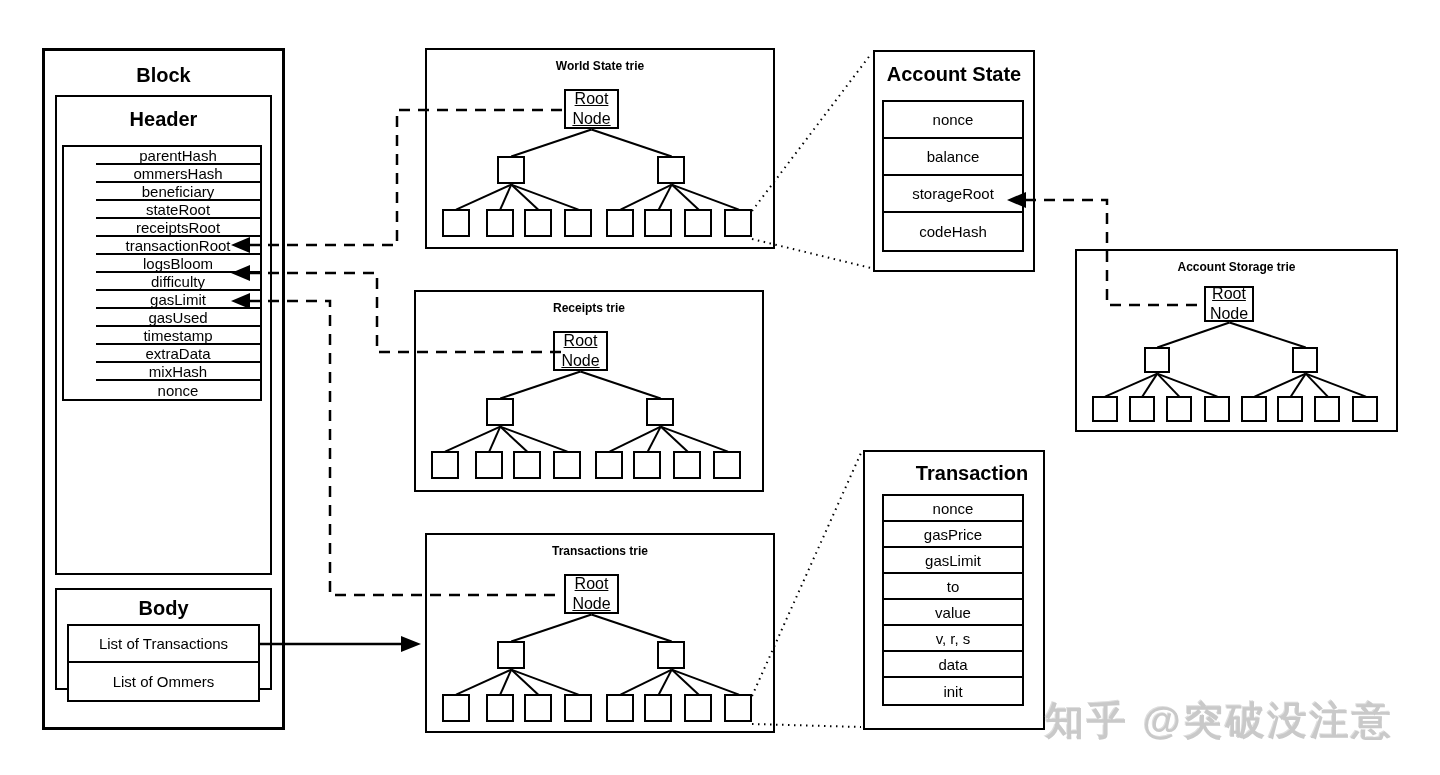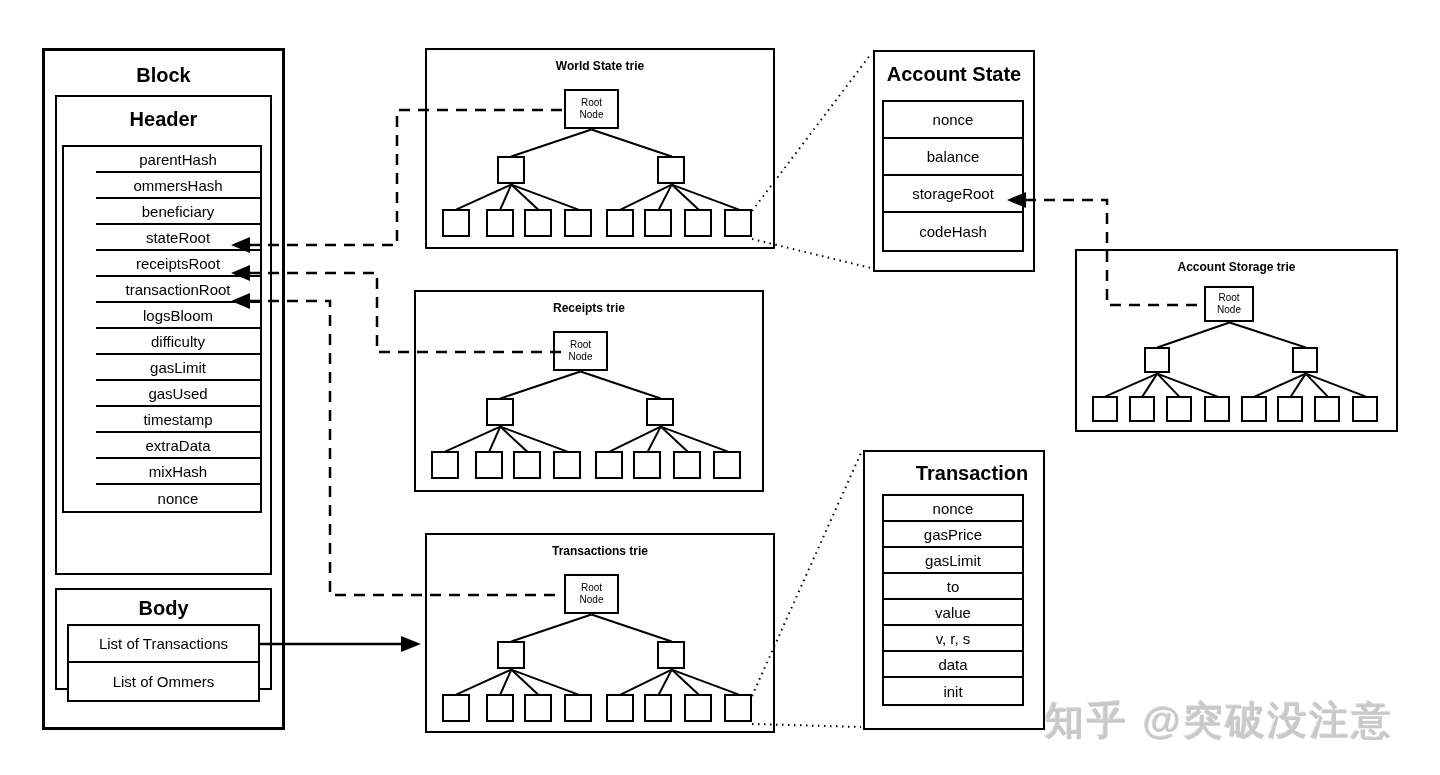--- a/index.html
+++ b/index.html
@@ -5,42 +5,42 @@
   html,body{margin:0;padding:0;background:#ffffff;}
   .canvas{position:relative;width:1440px;height:775px;background:#fff;
           font-family:"Liberation Sans",sans-serif;color:#000;overflow:hidden;}
   .obox{position:absolute;box-sizing:border-box;border:2.5px solid #000;background:#fff;}
   .box-title{text-align:center;font-weight:bold;font-size:20px;}
   
   .rows{position:absolute;box-sizing:border-box;border:2px solid #000;background:#fff;}
   .row{box-sizing:border-box;border-bottom:2px solid #000;display:flex;
        align-items:center;justify-content:center;font-size:15px;background:#fff;}
   .row:last-child{border-bottom:none;}
-  .header-rows .row{height:26px;margin-left:32px;}
+  .header-rows .row{height:18px;margin-left:32px;}
   .body-rows .row{height:37px;}
   .as-rows .row{height:37px;}
   .tx-rows .row{height:26px;}
   
   #block{left:42px;top:48px;width:243px;height:682px;border-width:3px;}
   #block>.box-title{padding-top:13px;}
   #header{left:10px;top:44px;width:217px;height:480px;}
   #header>.box-title{padding-top:11px;}
   #header-rows{left:5px;top:48px;width:200px;}
   #body{left:10px;top:537px;width:217px;height:102px;}
   #body>.box-title{padding-top:7px;}
   #body-rows{left:10px;top:34px;width:193px;}
   
   .trie{background:#fff;}
   .trie>.box-title{padding-top:9px;font-size:12px;}
   #trie-world{left:425px;top:48px;width:350px;height:201px;}
   #trie-receipts{left:414px;top:290px;width:350px;height:202px;}
   #trie-transactions{left:425px;top:533px;width:350px;height:200px;}
   .node{position:absolute;box-sizing:border-box;border:2px solid #000;background:#fff;}
   .trie .root{left:137px;top:39px;width:55px;height:40px;display:flex;align-items:center;
-      justify-content:center;text-align:center;font-size:10px;line-height:1.25;padding:5px;}
+      justify-content:center;text-align:center;font-size:16px;line-height:1.25;padding:5px;text-decoration:underline;}
   .trie .branch{width:28px;height:28px;top:106px;}
   .trie .b1{left:70px}.trie .b2{left:230px}
   .trie .leaf{width:28px;height:28px;top:159px;}
   .trie .f1{left:15px}.trie .f2{left:59px}.trie .f3{left:97px}.trie .f4{left:137px}
   .trie .f5{left:179px}.trie .f6{left:217px}.trie .f7{left:257px}.trie .f8{left:297px}
   
   #trie-storage{left:1075px;top:249px;width:323px;height:183px;}
   #trie-storage .root{left:127px;top:35px;width:50px;height:36px;}
   #trie-storage .branch{width:26px;height:26px;top:96px;}
   #trie-storage .b1{left:67px}#trie-storage .b2{left:215px}

